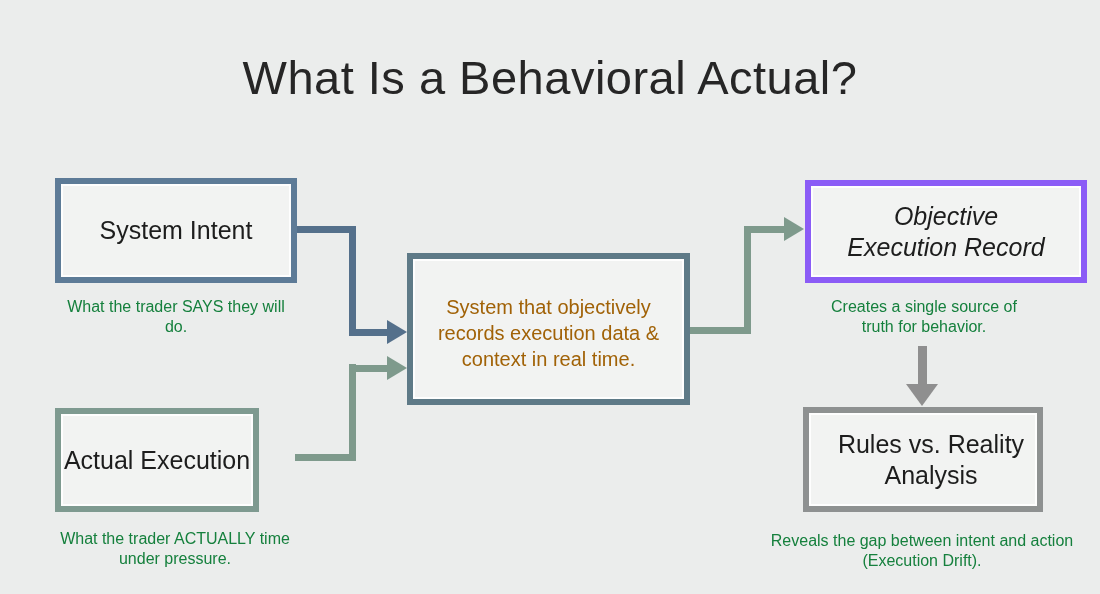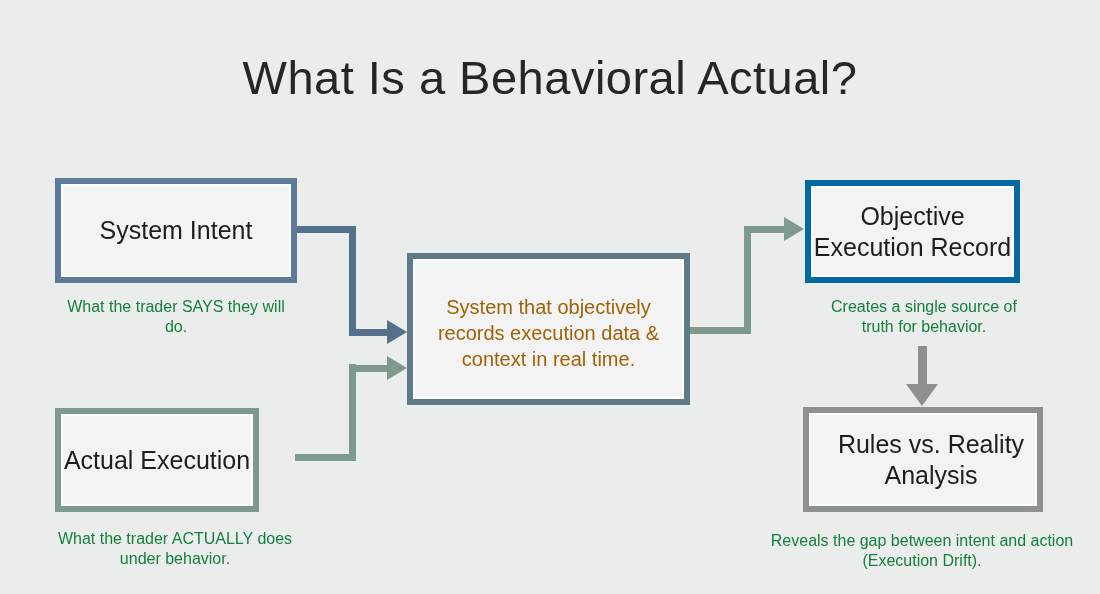--- a/index.html
+++ b/index.html
@@ -33,21 +33,21 @@
   }
   .arrowhead-down{
     position:absolute;width:0;height:0;
     border-left:16px solid transparent;border-right:16px solid transparent;
   }
 
   
   #planned{left:55px;top:178px;width:242px;height:105px;border:6px solid #5d7b97;}
   #actual{left:55px;top:408px;width:204px;height:104px;border:6px solid #7e9a90;}
   #dashcam{left:407px;top:253px;width:283px;height:152px;border:6px solid #5e7a87;}
-  #objective{left:805px;top:180px;width:215px;height:103px;border:6px solid #0369a1;}
+  #objective{left:805px;top:180px;width:282px;height:103px;border:6px solid #8b5cf6;font-style:italic;}
   #rules{left:803px;top:407px;width:240px;height:105px;border:6px solid #8e9191;padding-left:16px;}
 
   #objective .label{width:200px;}
   #rules .label{width:214px;}
   #dashcam .body{width:246px;}
 
   
   #cap-planned{left:66px;top:297px;width:220px;}
   #cap-actual{left:50px;top:529px;width:250px;}
   #cap-objective{left:814px;top:297px;width:220px;}
@@ -84,21 +84,21 @@
 <div class="title">What Is a Behavioral Actual?</div>
 
 <div class="node" id="planned">
   <div class="label">System Intent</div>
 </div>
 <div class="caption" id="cap-planned">What the trader SAYS they will do.</div>
 
 <div class="node" id="actual">
   <div class="label">Actual Execution</div>
 </div>
-<div class="caption" id="cap-actual">What the trader ACTUALLY does under behavior.</div>
+<div class="caption" id="cap-actual">What the trader ACTUALLY time under pressure.</div>
 
 <div class="node" id="dashcam">
   <div class="body">System that objectively records execution data &amp; context in real time.</div>
 </div>
 
 <div class="node" id="objective">
   <div class="label">Objective Execution Record</div>
 </div>
 <div class="caption" id="cap-objective">Creates a single source of truth for behavior.</div>
 

